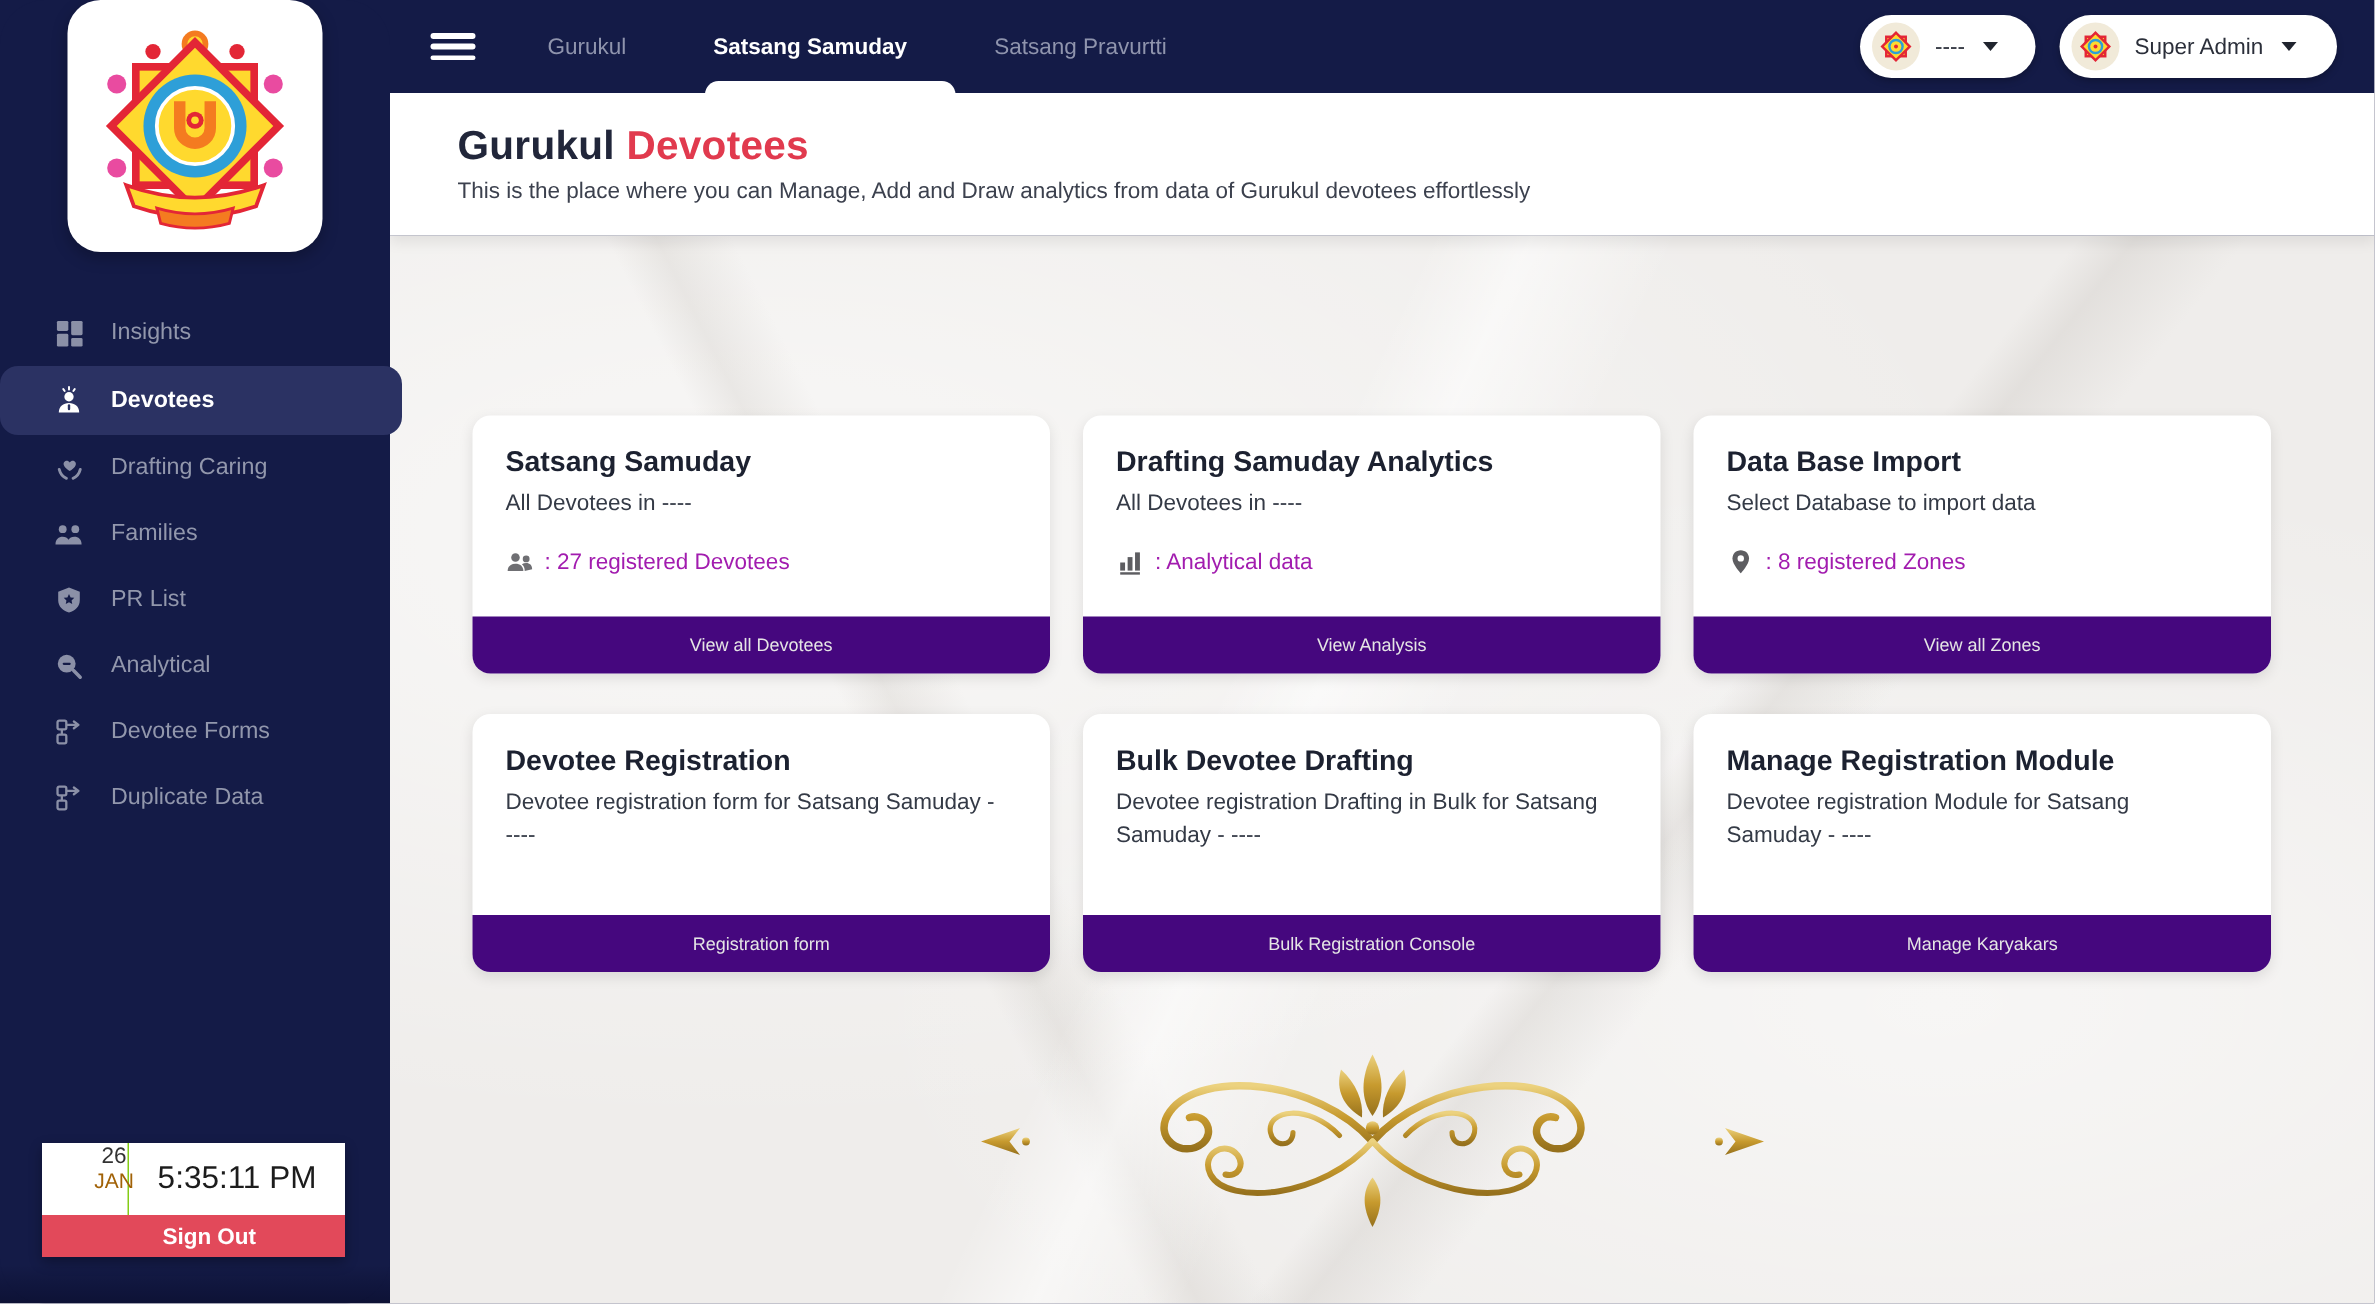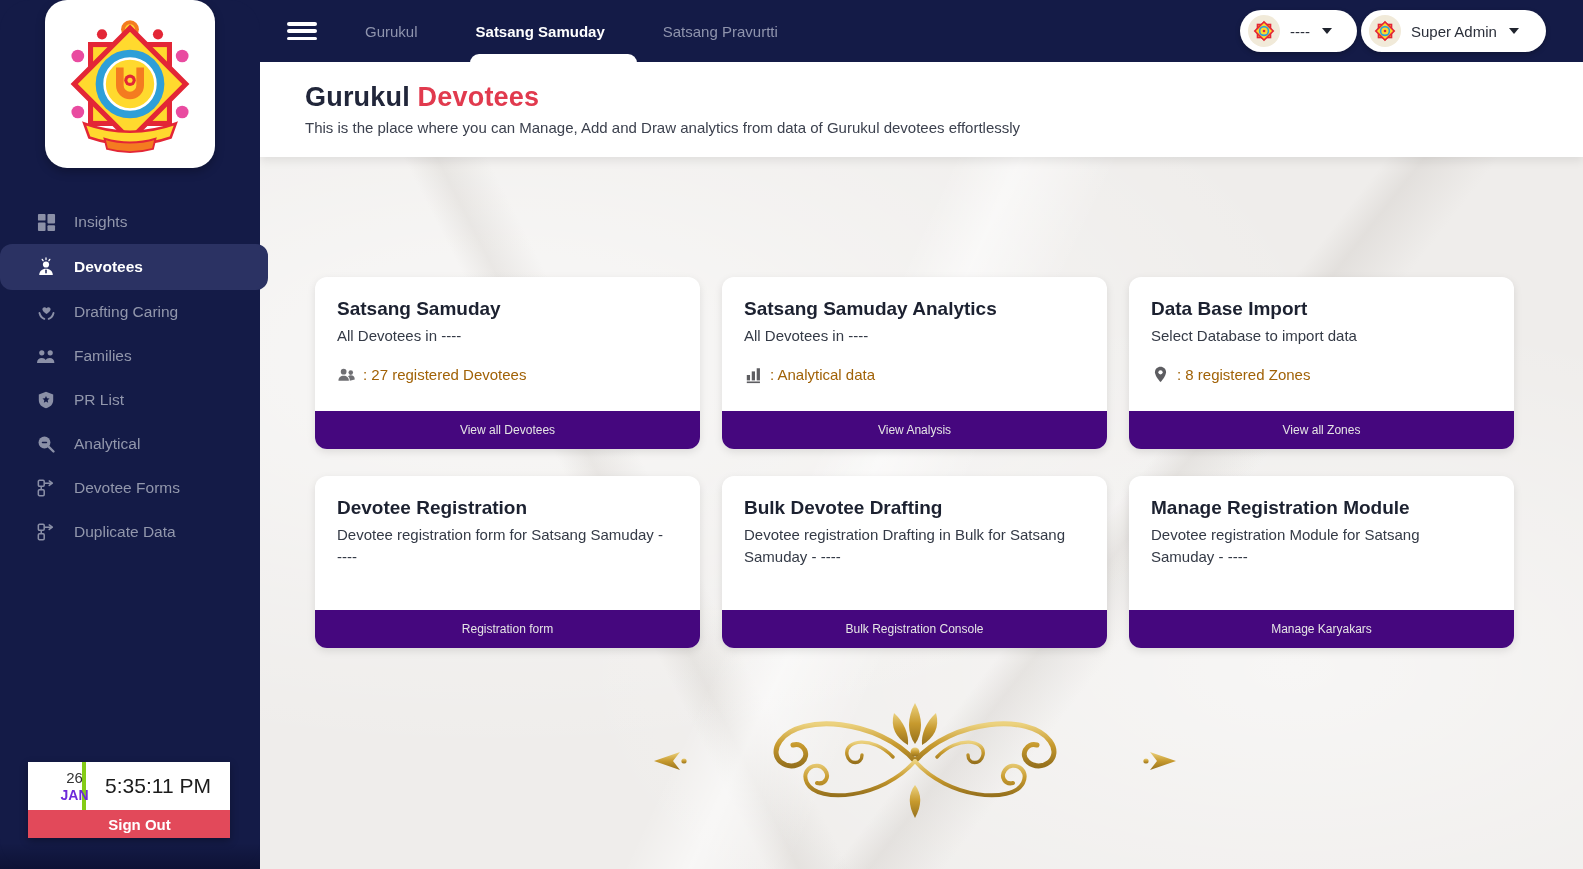--- a/index.html
+++ b/index.html
@@ -14,43 +14,43 @@
                border-radius:22px; box-shadow:0 4px 10px rgba(0,0,0,.25); display:flex; align-items:center; justify-content:center; }
   .menu { position:absolute; left:0; top:200px; width:100%; }
   .menu-item { position:relative; height:44px; display:flex; align-items:center; padding-left:36px;
                color:#9297ac; font-size:15.5px; cursor:pointer; }
   .menu-item .mi-icon { width:20px; height:20px; margin-right:18px; flex:0 0 20px; display:flex; align-items:center; justify-content:center; }
   .menu-item.active { background:#2b3263; width:268px; border-radius:12px; color:#ffffff; font-weight:bold; height:46px; }
 
   
   .clock-widget { position:absolute; left:28px; top:762px; width:202px; z-index:7; box-shadow:0 3px 8px rgba(0,0,0,.3); }
   .clock-top { display:flex; background:#ffffff; height:48px; }
-  .clock-date { width:58px; border-right:4px solid #84cc16; display:flex; flex-direction:column; align-items:center; justify-content:center; line-height:1.15;padding-left:39px; }
+  .clock-date { width:58px; border-right:1px solid #84cc16; display:flex; flex-direction:column; align-items:center; line-height:1.15;padding-left:39px; }
   .clock-day { font-size:15px; color:#333; }
-  .clock-month { font-size:14px; font-weight:bold; color:#6d28d9; }
+  .clock-month { font-size:14px; font-weight:normal; color:#a16207; }
   .clock-time { flex:1; display:flex; align-items:center; justify-content:center; font-size:21px; color:#1c1c1c; }
   .signout-btn { height:28px; background:#e2495a; color:#ffffff; font-weight:bold; font-size:15px;
                  display:flex; align-items:center; justify-content:center; cursor:pointer;padding-left:21px; }
 
   
   .topnav { position:absolute; left:260px; top:0; right:0; height:62px; background:#141b47; z-index:5; }
   .hamburger { position:absolute; left:27px; top:22px; width:30px; height:18px; display:flex; flex-direction:column; justify-content:space-between; cursor:pointer; }
   .hamburger span { display:block; height:3.5px; background:#ffffff; border-radius:2px; }
   .tabs { position:absolute; left:105px; top:0; height:62px; display:flex; align-items:center; gap:58px; }
   .tab { font-size:15px; color:#8f94ad; cursor:pointer; white-space:nowrap; }
   .tab.active { color:#ffffff; font-weight:bold; }
   .tab-indicator { position:absolute; left:210px; top:54px; width:167px; height:10px; background:#ffffff; border-radius:9px 9px 0 0; }
   .nav-pill { position:absolute; top:10px; height:42px; background:#ffffff; border-radius:21px;
               display:flex; align-items:center; padding:0 16px 0 8px; gap:10px; cursor:pointer;
               box-shadow:0 2px 5px rgba(0,0,0,.25); }
   .pill-avatar { width:32px; height:32px; border-radius:50%; background:#f1ead9; display:flex; align-items:center; justify-content:center; overflow:hidden; }
   .pill-label { font-size:15px; color:#2b2f3a; white-space:nowrap; }
   .pill-caret { width:0; height:0; border-left:5px solid transparent; border-right:5px solid transparent; border-top:6px solid #20242e; margin-left:2px; }
   .nav-pill.pill-region { right:226px; width:117px; }
-  .nav-pill.pill-user { right:37px; width:185px; }
+  .nav-pill.pill-user { right:25px; width:185px; }
 
   
   .header-band { position:absolute; left:260px; top:62px; right:0; height:95px; background:#ffffff; z-index:4;
                  box-shadow:0 4px 9px rgba(0,0,0,.08); }
   .page-title { position:absolute; left:45px; top:20px; font-size:27px; font-weight:bold; color:#21263a; letter-spacing:.2px; }
   .page-title .accent { color:#e13a4e; }
   .page-subtitle { position:absolute; left:45px; top:57px; font-size:15px; color:#3c414e; }
 
   
   .main { position:absolute; left:260px; top:157px; right:0; bottom:0;
@@ -61,21 +61,21 @@
             linear-gradient(128deg, rgba(198,193,188,0) 60%, rgba(198,193,188,.3) 62%, rgba(198,193,188,0) 66%),
             radial-gradient(ellipse at 18% 28%, rgba(255,255,255,.6), rgba(255,255,255,0) 55%),
             radial-gradient(ellipse at 78% 72%, rgba(255,255,255,.5), rgba(255,255,255,0) 50%);
           z-index:1; }
   .cards-grid { position:absolute; left:55px; top:120px; display:grid;
                 grid-template-columns:repeat(3, 385px); grid-auto-rows:172px; column-gap:22px; row-gap:27px; }
   .card { position:relative; background:#ffffff; border-radius:12px; box-shadow:0 3px 9px rgba(0,0,0,.1); padding:21px 22px 0 22px; }
   .card-title { font-size:19px; font-weight:bold; color:#1c2130; }
   .card-sub { margin-top:5px; font-size:15px; color:#343a46; line-height:21.5px; max-width:330px; }
   .card-stat { position:absolute; left:22px; top:88px; display:flex; align-items:center; gap:7px;
-               font-size:15px; color:#a16207; }
+               font-size:15px; color:#a21caf; }
   .card-stat .stat-icon { width:19px; height:19px; display:flex; align-items:center; justify-content:center; }
   .card-btn { position:absolute; left:0; right:0; bottom:0; height:38px; background:#45077e; color:#e5e5e5;
               font-size:12px; font-weight:500; border:none; border-radius:0 0 12px 12px; cursor:pointer;
               display:flex; align-items:center; justify-content:center; font-family:"Liberation Sans", sans-serif; }
   .ornament { position:absolute; left:390px; top:540px; width:530px; height:125px; }
 </style>
 </head>
 <body>
 
 <div class="stage">
@@ -291,21 +291,21 @@
               <path d="M1.5 16.5 c0-3.3 2.3-5.1 5.5-5.1 s5.5 1.8 5.5 5.1 z"></path>
               <path d="M13.5 16.5 c0-2.2-.7-3.8-2-4.7 .9-.6 1.9-.9 3-.9 2.5 0 4.2 1.5 4.2 4.3 z"></path>
             </svg>
           </span>
           <span>: 27 registered Devotees</span>
         </div>
         <button class="card-btn">View all Devotees</button>
       </div>
 
       <div class="card">
-        <div class="card-title">Satsang Samuday Analytics</div>
+        <div class="card-title">Drafting Samuday Analytics</div>
         <div class="card-sub">All Devotees in ----</div>
         <div class="card-stat">
           <span class="stat-icon">
             <svg width="18" height="18" viewBox="0 0 20 20" fill="#5d5d61">
               <rect x="2" y="10" width="3.6" height="6"></rect>
                 <rect x="7.5" y="6" width="3.6" height="10"></rect>
                 <rect x="13" y="2.5" width="3.6" height="13.5"></rect>
               <rect x="2" y="17.2" width="14.6" height="1.8"></rect>
             </svg>
           </span>

